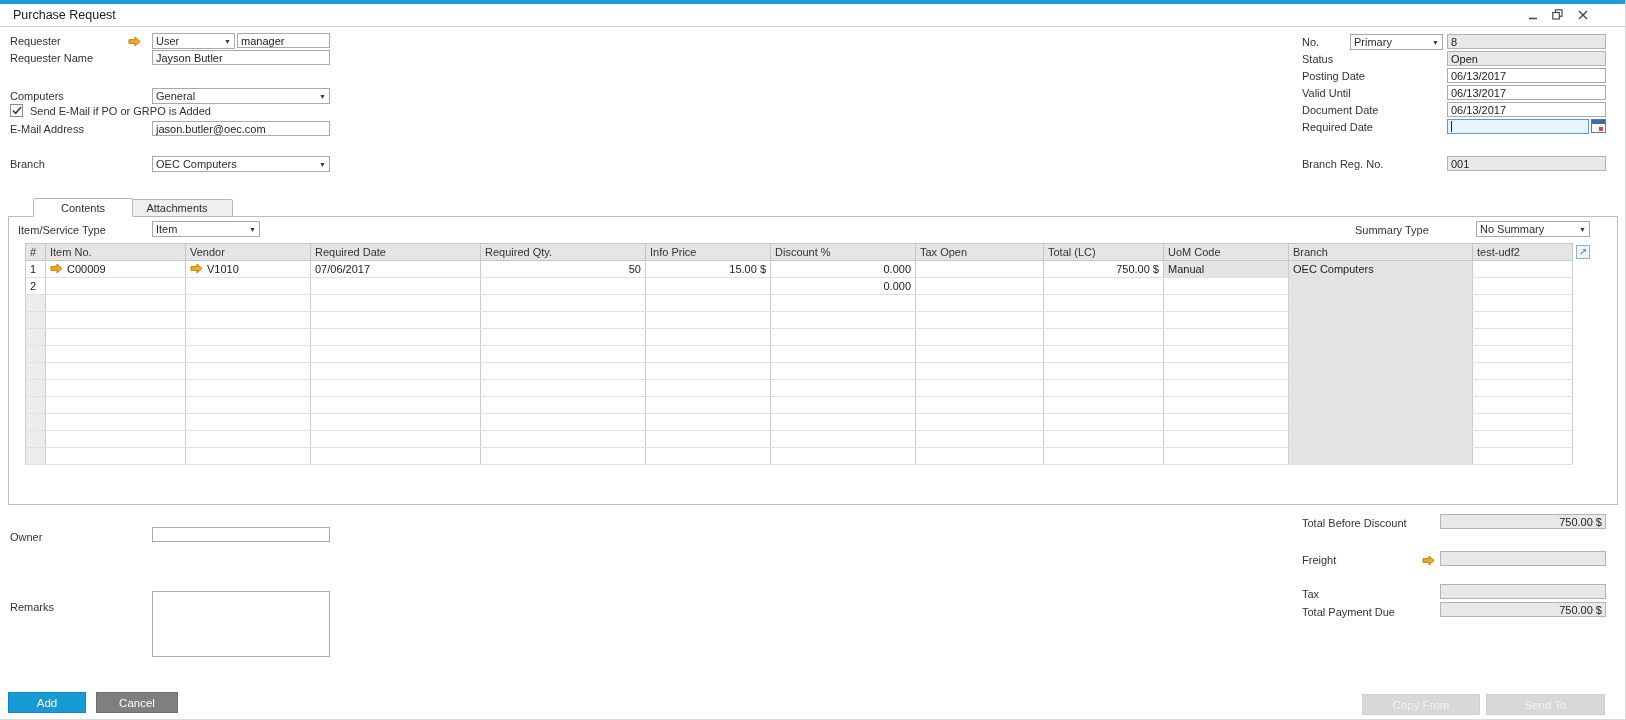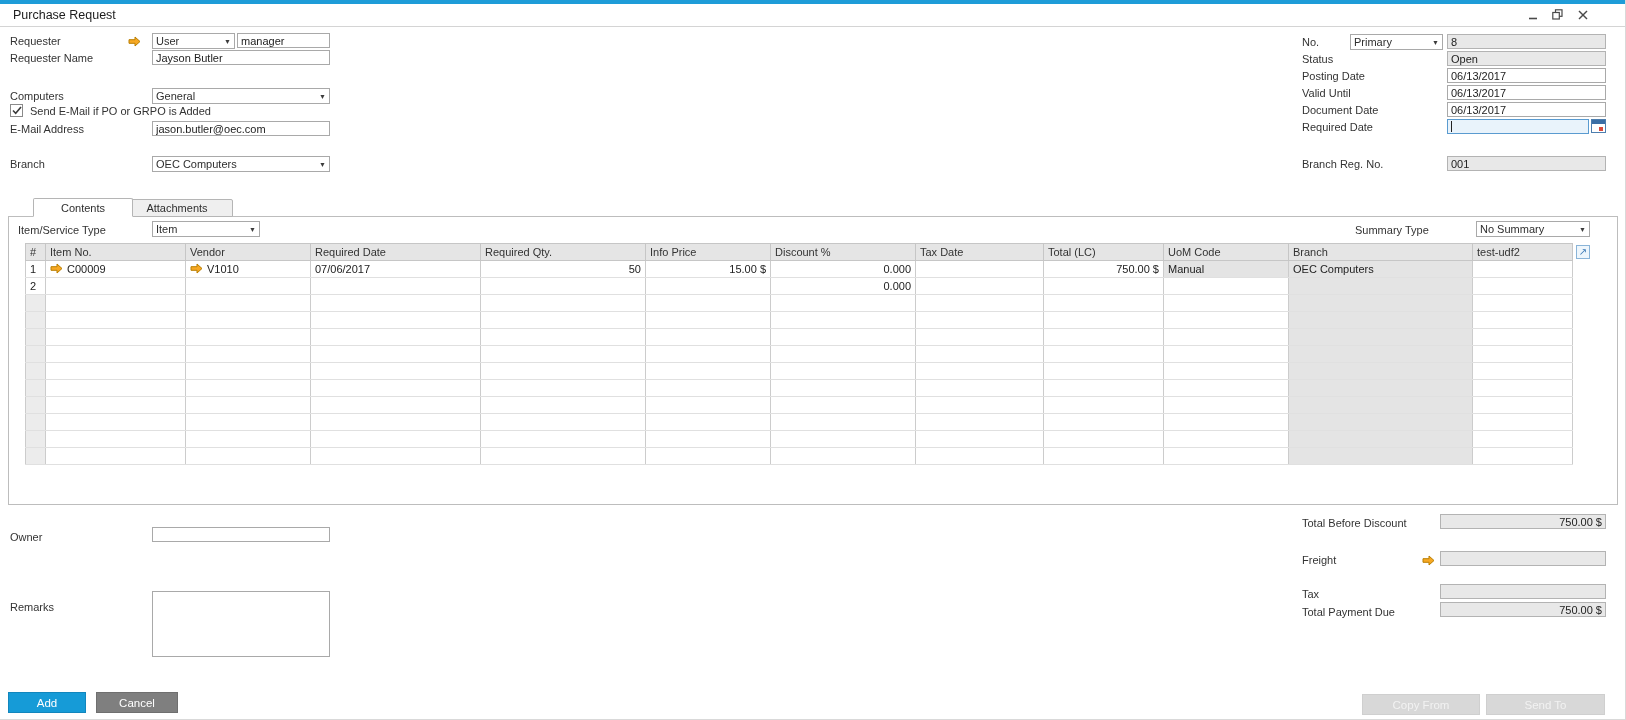--- a/index.html
+++ b/index.html
@@ -206,21 +206,21 @@
       </colgroup>
     <thead>
         <tr>
           <th>#</th>
           <th>Item No.</th>
           <th>Vendor</th>
           <th>Required Date</th>
           <th>Required Qty.</th>
           <th>Info Price</th>
           <th>Discount %</th>
-          <th>Tax Date</th>
+          <th>Tax Open</th>
           <th>Total (LC)</th>
           <th>UoM Code</th>
           <th>Branch</th>
           <th>test-udf2</th>
         </tr>
       </thead>
     <tbody>
         <tr>
           <td>1</td>
           <td><svg class="cellarrow" width="13" height="11" viewBox="0 0 13 11">

